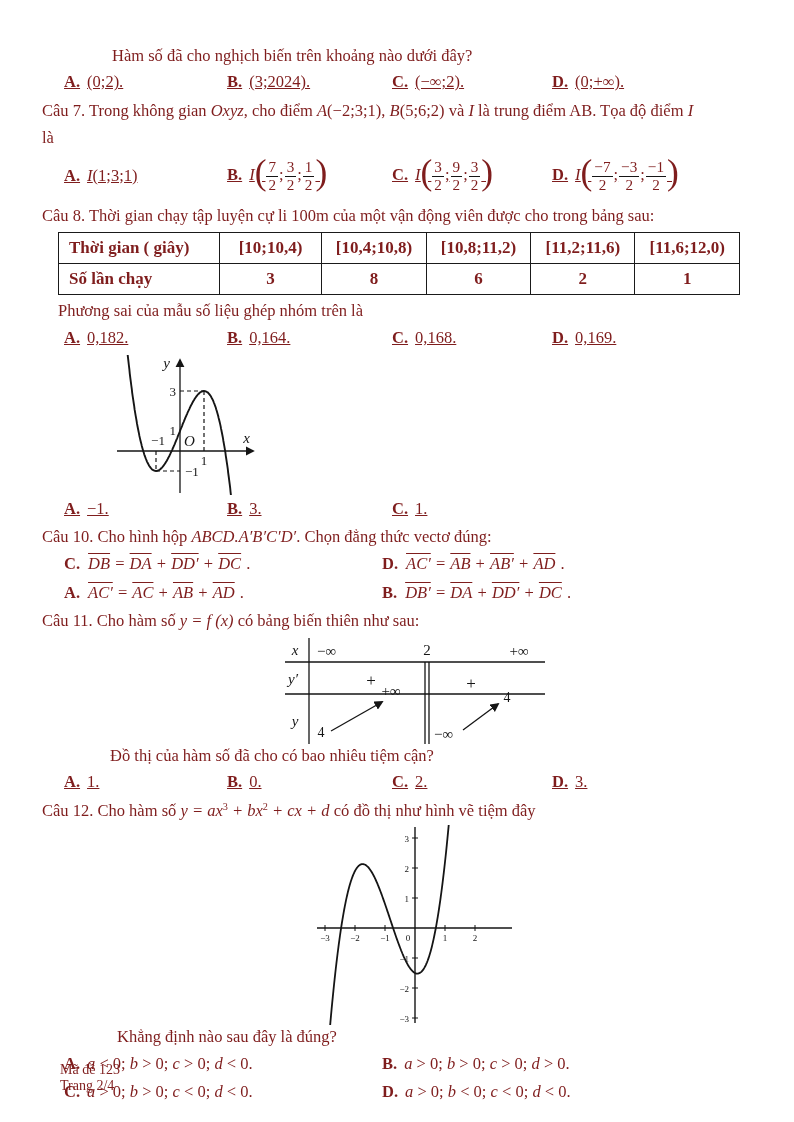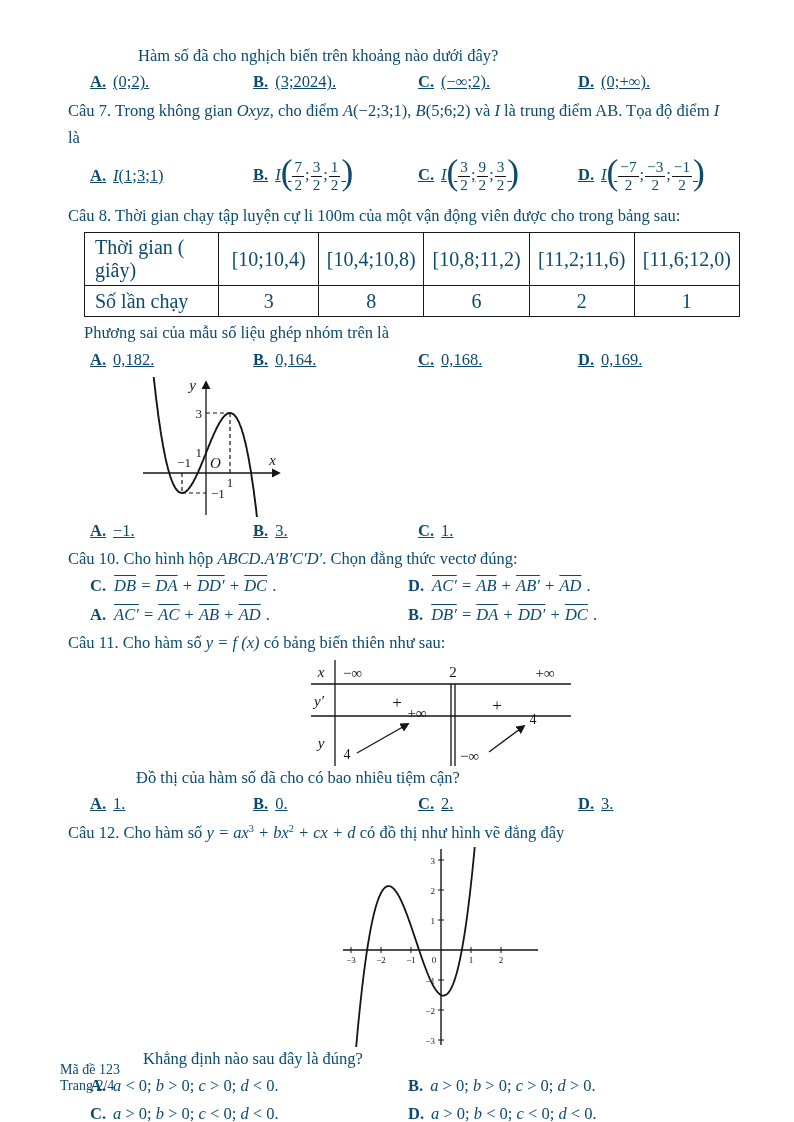--- a/index.html
+++ b/index.html
@@ -3,44 +3,44 @@
 <meta charset="utf-8">
 <style>
   html,body{margin:0;padding:0;background:#e8e8e8;}
   .page{
     position:relative;
     width:794px;height:1122px;
     margin:0 auto;
     background:#ffffff;
     font-family:"Liberation Serif","DejaVu Serif",serif;
     font-size:16.5px;
-    color:#0c4a6e;
+    color:#7f1d1d;
     box-sizing:border-box;
-    padding:44px 54px 0 68px;
+    padding:44px 54px 0 42px;
     overflow:hidden;
   }
   .para{margin:0 0 3px 0;line-height:1.42;}
   .indent1{padding-left:70px;}
   .indent2{padding-left:68px;}
   .indent3{padding-left:75px;}
   .qnum{font-weight:normal;}
   .row4{display:grid;grid-template-columns:163px 165px 160px 1fr;padding-left:22px;margin:2px 0 4px 0;align-items:center;text-decoration:underline;}
   .row2{display:grid;grid-template-columns:318px 1fr;padding-left:22px;margin:1px 0 4px 0;align-items:center;}
   .opt{white-space:nowrap;line-height:1.5;}
   .ol{font-weight:bold;margin-right:7px;}
   .tall{min-height:48px;}
   .it{font-style:italic;}
   sup{font-size:0.62em;line-height:0;}
   .vec{font-style:italic;text-decoration:overline;padding:0 1px;}
   .frac{display:inline-flex;flex-direction:column;text-align:center;vertical-align:middle;line-height:1.08;font-size:0.92em;margin:0 1px;}
   .frac .fn{border-bottom:1.3px solid #151515;padding:0 2px 0 2px;display:block;}
   .frac .fd{display:block;padding-top:0px;}
   .bigp{font-size:2.15em;font-weight:400;line-height:0;vertical-align:-0.12em;letter-spacing:-1px;}
   table.freq{border-collapse:collapse;margin:5px 0 4px 16px;}
-  table.freq td{border:1.6px solid #1a1a1a;text-align:center;padding:3px 6px;height:24px;font-size:20px;}
+  table.freq td{border:1.6px solid #1a1a1a;text-align:center;padding:3px 6px;height:24px;font-size:17px;font-weight:bold;}
   table.freq td.lbl{text-align:left;padding-left:10px;width:168px;}
   table.freq td.iv{width:95px;margin-left:25px;}
   .fig{display:block;}
   .fig9wrap{margin:2px 0 2px 68px;}
   .fig11wrap{margin:1px 0 0 237px;}
   .fig12wrap{margin:2px 0 0 270px;}
   svg text{font-family:"Liberation Serif","DejaVu Serif",serif;fill:#151515;}
   .axit{font-style:italic;}
   .footer{position:absolute;left:60px;right:54px;bottom:28px;display:flex;justify-content:space-between;font-size:14px;flex-direction:column;}
 </style>
@@ -210,21 +210,21 @@
   <div class="para indent2">Đồ thị của hàm số đã cho có bao nhiêu tiệm cận?</div>
   <div class="row4">
     <div class="opt"><b class="ol">A.</b><span>1.</span></div>
     <div class="opt"><b class="ol">B.</b><span>0.</span></div>
     <div class="opt"><b class="ol">C.</b><span>2.</span></div>
     <div class="opt"><b class="ol">D.</b><span>3.</span></div>
   </div>
 
   <div class="para">
     <b class="qnum">Câu 12.</b>
-    <span><span>Cho hàm số </span><span class="it">y = ax</span><sup>3</sup><span class="it"> + bx</span><sup>2</sup><span class="it"> + cx + d</span><span> có đồ thị như hình vẽ đẳng đây</span></span>
+    <span><span>Cho hàm số </span><span class="it">y = ax</span><sup>3</sup><span class="it"> + bx</span><sup>2</sup><span class="it"> + cx + d</span><span> có đồ thị như hình vẽ tiệm đây</span></span>
   </div>
   <div class="fig12wrap">
     <svg class="fig" width="205" height="200" viewBox="0 0 205 200">
 
       <line x1="5" y1="103" x2="200" y2="103" stroke="#151515" stroke-width="1.4"></line>
       <line x1="103" y1="2" x2="103" y2="198" stroke="#151515" stroke-width="1.4"></line>
 
       <line x1="13" y1="100" x2="13" y2="106" stroke="#151515" stroke-width="1"></line>
       <line x1="43" y1="100" x2="43" y2="106" stroke="#151515" stroke-width="1"></line>
       <line x1="73" y1="100" x2="73" y2="106" stroke="#151515" stroke-width="1"></line>

